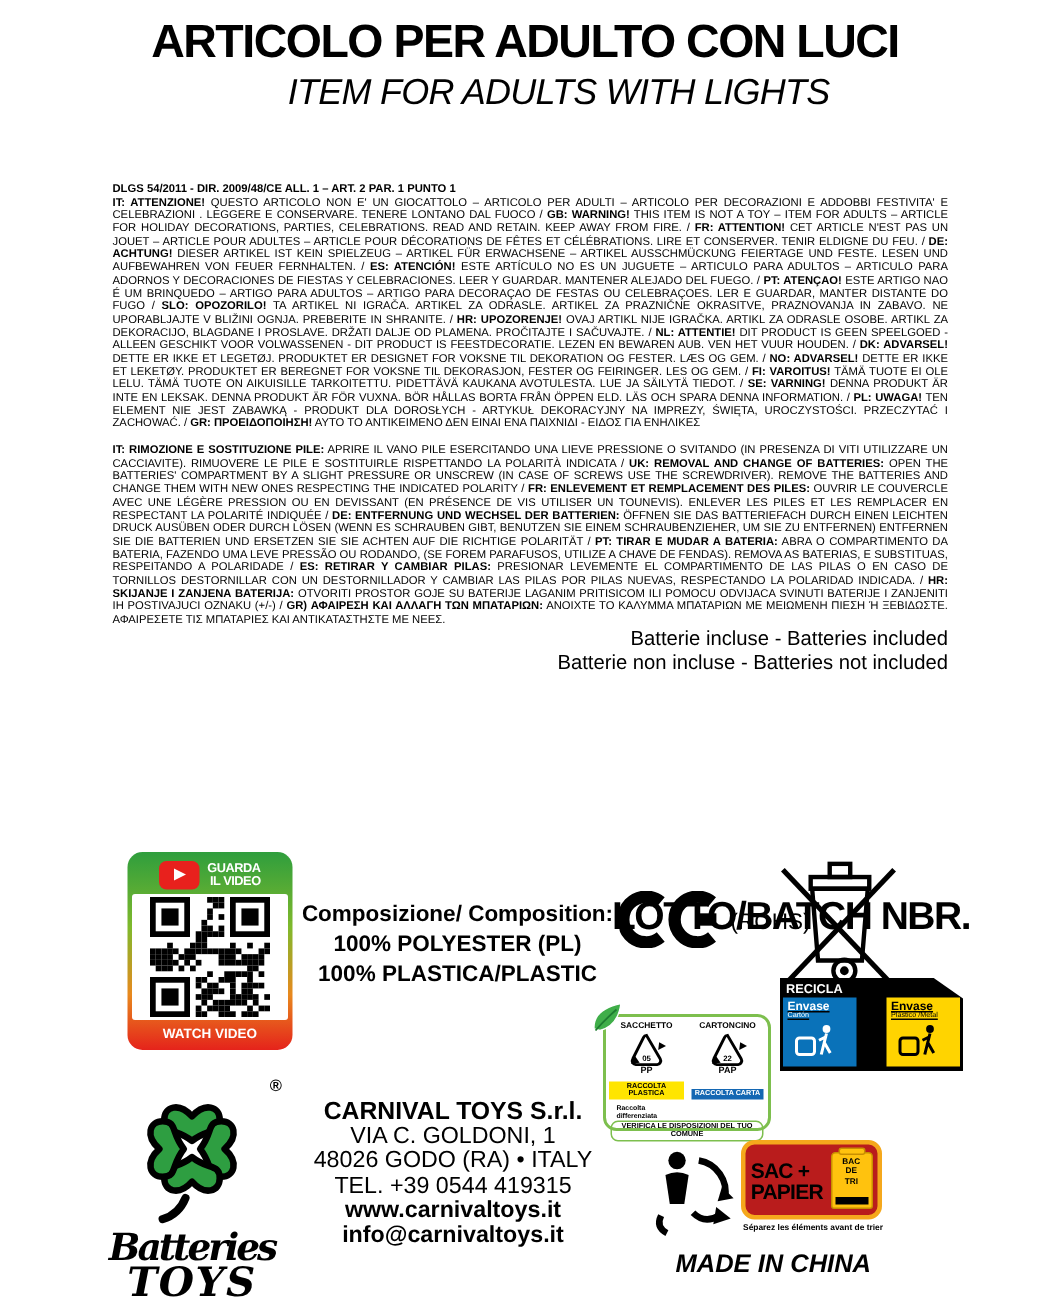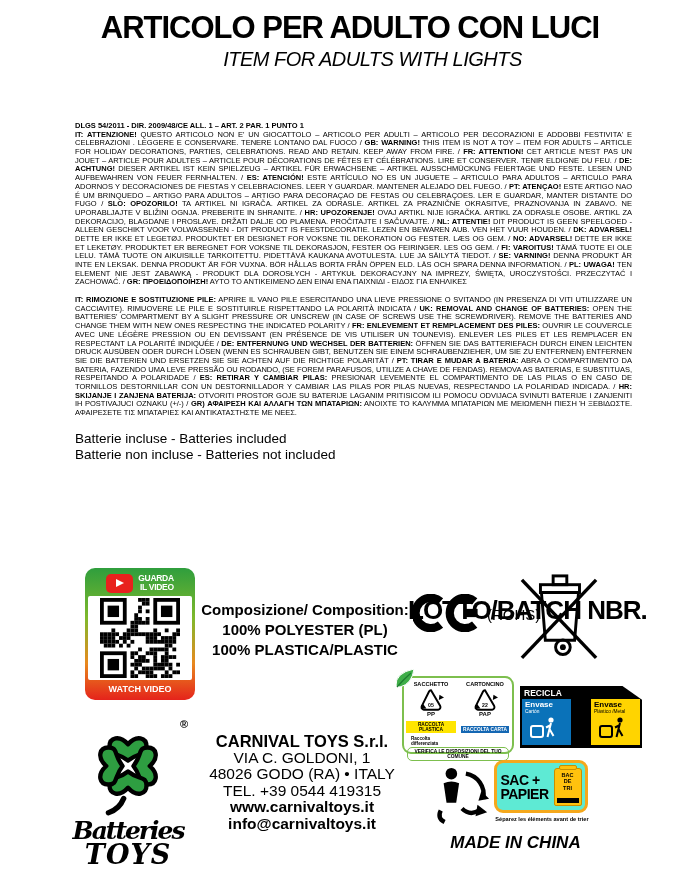--- a/index.html
+++ b/index.html
@@ -3,27 +3,27 @@
 <meta charset="utf-8">
 <style>
   html,body{margin:0;padding:0;background:#fff;}
   #page{position:relative;width:700px;height:869px;background:#fff;overflow:hidden;
         font-family:"Liberation Sans",sans-serif;color:#000;border-radius:16px;}
   b{font-weight:bold;}
 
   .title{position:absolute;top:10px;left:0;right:0;text-align:center;
          font-size:31px;font-weight:bold;letter-spacing:-1px;}
   .subtitle{position:absolute;top:48px;left:0;right:0;text-align:center;
-         font-size:20px;font-style:italic;letter-spacing:-0.5px;margin-left:45px;}
+         font-size:24px;font-style:italic;letter-spacing:-0.5px;margin-left:45px;}
 
   .legal{position:absolute;left:75px;top:122px;width:557px;font-size:7.5px;line-height:1.16;}
   .legal .law{font-weight:bold;}
   .legal .para{text-align:justify;}
   .legal .para2{margin-top:9px;}
-  .batt{margin-top:13px;font-size:13.5px;line-height:16px;}
+  .batt{font-size:13.5px;line-height:16px;text-align:right;}
 
   .batch-label{position:absolute;left:408px;top:551px;width:240px;text-align:left;
         font-size:26px;font-weight:bold;letter-spacing:-1px;margin-top:44px;}
 
   
   .badge{position:absolute;left:85px;top:568px;width:110px;height:132px;border-radius:10px;
         background:linear-gradient(180deg,#2f9e3d 0%,#7fb92c 38%,#e8891e 72%,#e5231b 100%);
         box-sizing:border-box;padding:3px;}
   .badge-head{display:flex;align-items:center;justify-content:center;gap:5px;height:24px;text-align:right;}
   .play{width:27px;height:19px;background:#e8211d;border-radius:5px;position:relative;flex:0 0 auto;}
@@ -52,33 +52,33 @@
   .band{display:inline-block;font-size:4.8px;font-weight:bold;padding:1px 2px;margin-top:1px;}
   .band-y{background:#ffe500;color:#000;}
   .band-b{background:#1467b3;color:#fff;}
   .eco-sub{font-size:4.6px;font-weight:bold;text-align:left;padding-left:5px;margin-top:1px;}
   .eco-foot{margin:1px 3px 0;border:1px solid #7dbf4e;border-radius:5px;font-size:4.9px;
         font-weight:bold;text-align:center;padding:1px 0;}
   .loop{display:block;margin:1px auto 0;}
   .loop-num{font:bold 8px "Liberation Sans",sans-serif;}
 
   
-  .recicla{position:absolute;left:520px;top:686px;width:122px;height:62px;background:#000;
+  .recicla{position:absolute;left:520px;top:652px;width:122px;height:62px;background:#000;
         clip-path:polygon(0 0,84% 0,100% 22%,100% 100%,0 100%);box-sizing:border-box;padding:2px;}
   .recicla .hdr{color:#fff;font-weight:bold;font-size:8.5px;padding:0 2px 1px;}
-  .panels{display:flex;gap:20px;height:46px;}
+  .panels{display:flex;gap:20px;height:46px;text-decoration:underline;}
   .panel{flex:1;box-sizing:border-box;padding:2px 3px 0;}
   .panel-blue{background:#0a72b9;color:#fff;}
   .panel-yellow{background:#ffd400;color:#000;}
   .panel .t{font-weight:bold;font-size:8px;line-height:8px;}
   .panel .s{font-size:4.8px;line-height:6px;}
 
   .triman{position:absolute;left:433px;top:762px;}
   .sac{position:absolute;left:494px;top:760px;width:94px;height:53px;border:3px solid #f5a81c;
-        border-radius:9px;box-sizing:border-box;background:#5eead4;display:flex;align-items:center;
+        border-radius:9px;box-sizing:border-box;background:#b91c1c;display:flex;align-items:center;
         justify-content:center;gap:5px;}
   .sac .words{font-weight:bold;font-size:14px;line-height:14px;letter-spacing:-0.5px;}
   .bin{width:26px;height:36px;background:#ffc20e;border-radius:3px 3px 2px 2px;position:relative;
         border:1px solid #c98f00;text-align:center;}
   .bin:before{content:"";position:absolute;top:-4px;left:4px;width:16px;height:3px;background:#ffc20e;
         border:1px solid #c98f00;border-radius:2px;}
   .bin .bl{font-size:5.5px;font-weight:bold;line-height:6.5px;padding-top:3px;}
   .bin .strip{position:absolute;bottom:2px;left:2px;right:2px;height:5px;background:#000;}
   .sac-caption{position:absolute;left:492px;top:816px;width:100px;text-align:center;
         font-size:5.6px;font-weight:bold;}

